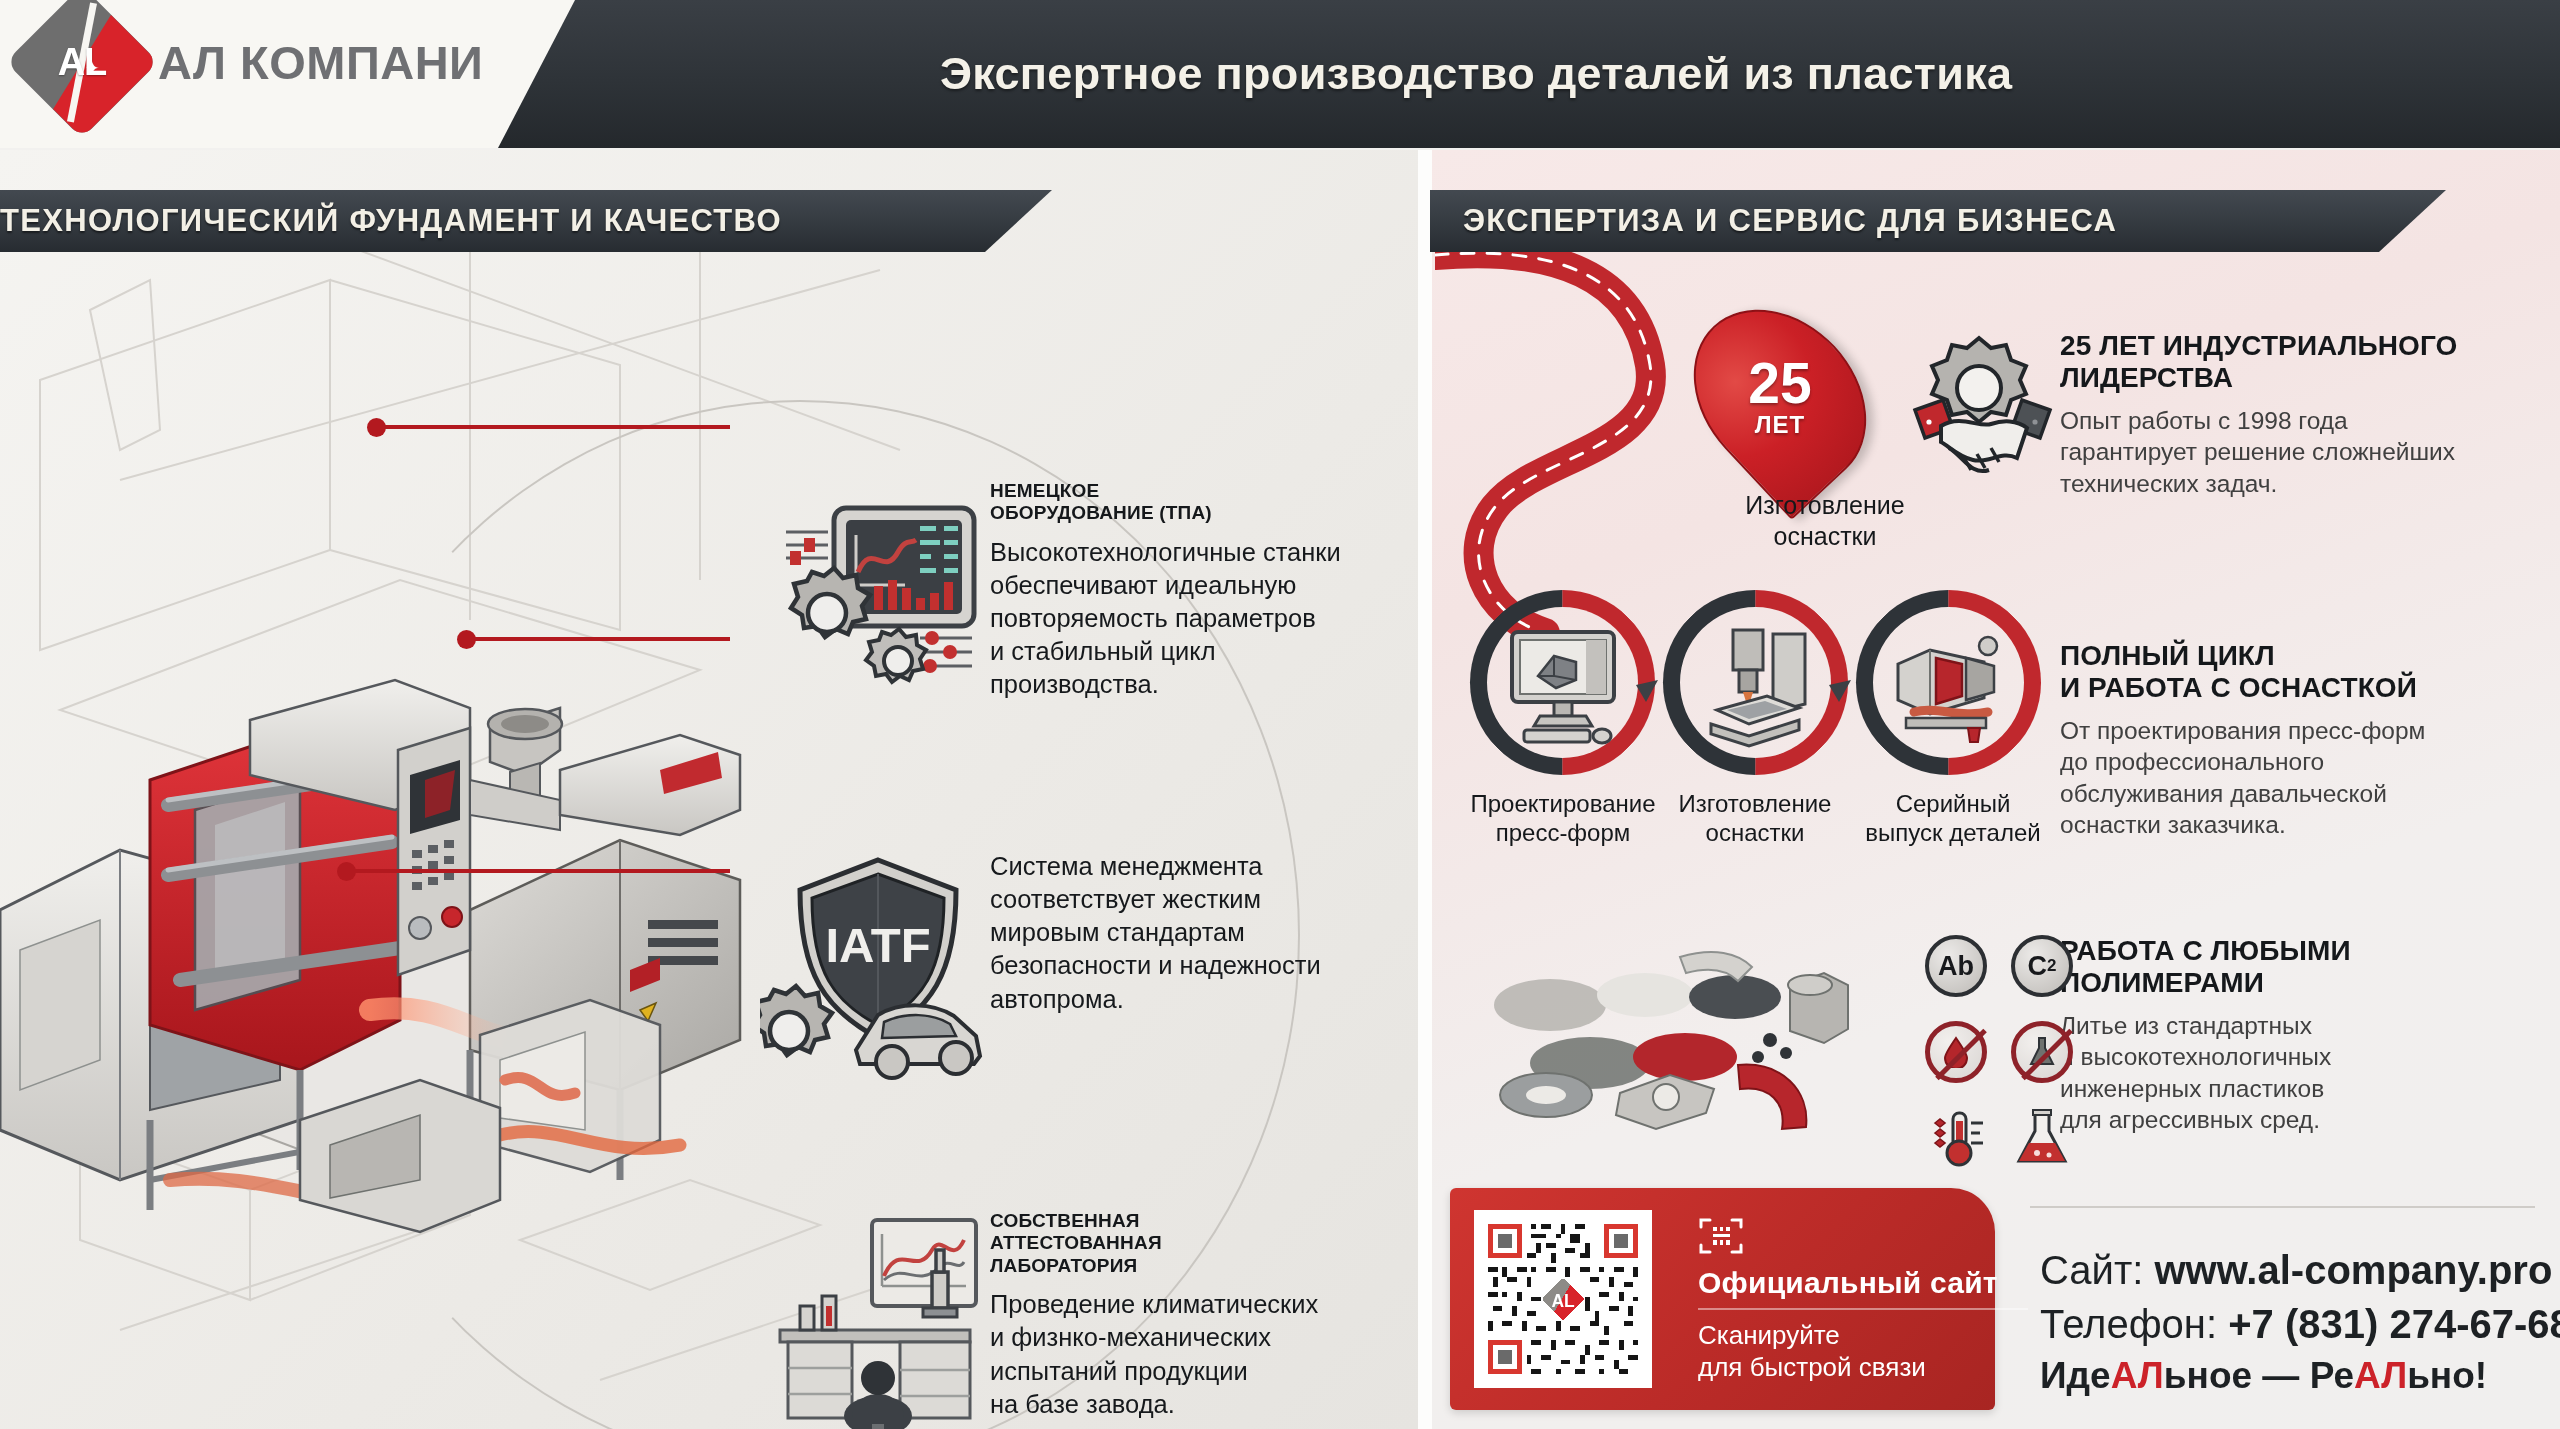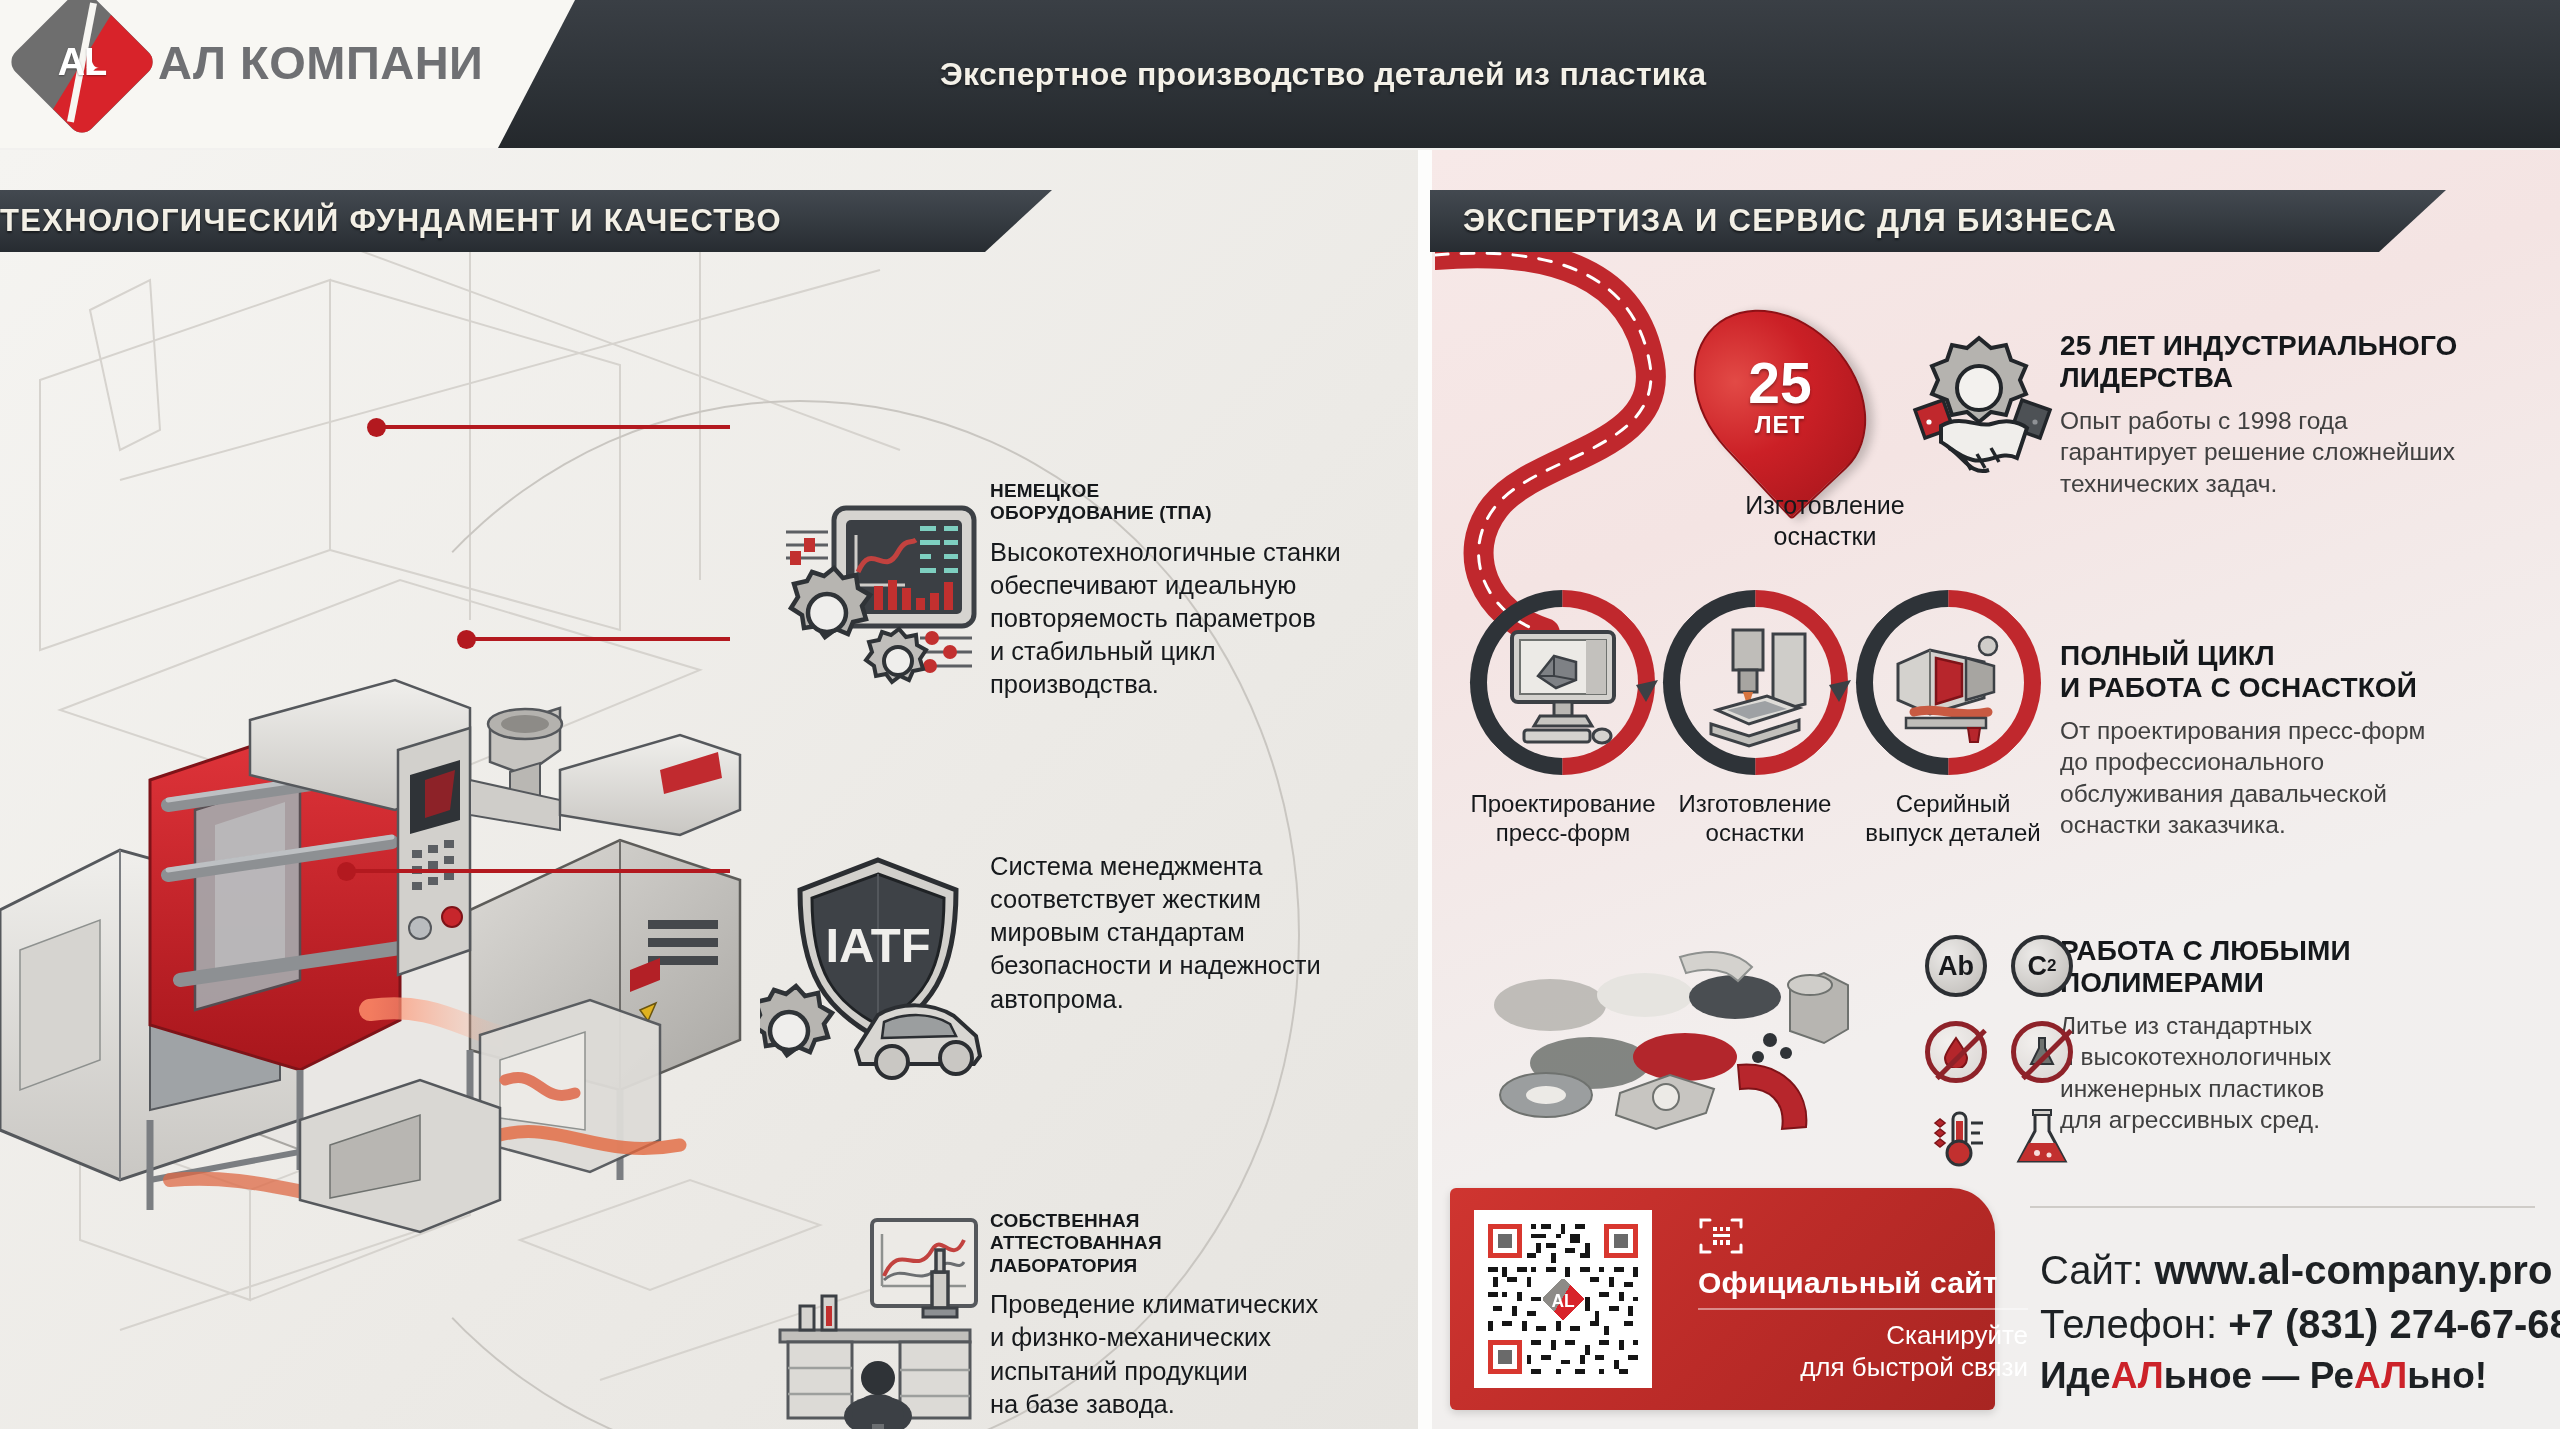--- a/index.html
+++ b/index.html
@@ -36,21 +36,21 @@
     position:absolute; inset:0; display:flex; align-items:center; justify-content:center;
     color:#fff; font-weight:bold; font-size:38px; letter-spacing:-1px; z-index:4;
     text-shadow:0 1px 2px rgba(0,0,0,.35);
   }
   .logo-diamond .d-star { position:absolute; left:53%; top:46%; color:#fff; font-size:17px; z-index:5; }
   .logo-name {
     font-size:47px; font-weight:bold; color:#6f7073; letter-spacing:.5px; white-space:nowrap;
   }
   .header-title {
     position:absolute; left:940px; top:0; height:148px; display:flex; align-items:center;
-    color:#f4f1e8; font-size:32px; font-weight:bold; letter-spacing:.3px; white-space:nowrap;
+    color:#f4f1e8; font-size:45px; font-weight:bold; letter-spacing:.3px; white-space:nowrap;
     text-shadow:0 2px 3px rgba(0,0,0,.45);
   }
 
   
   .banner {
     position:absolute; height:62px;
     background:linear-gradient(180deg,#434950 0%, #343a40 55%, #272c31 100%);
     display:flex; align-items:center;
   }
   .banner .bar-txt {
@@ -149,21 +149,21 @@
     background:linear-gradient(135deg,#cf3530 0%, #bb2b28 55%, #a82522 100%);
     border-radius:6px 44px 6px 6px; display:flex; align-items:center; padding:20px 24px;
     box-shadow:0 3px 8px rgba(0,0,0,.15);
   }
   .qr-box { width:178px; height:178px; background:#fff; padding:9px; flex:none; position:relative; }
   .qr-grid { width:100%; height:100%; position:relative; }
   .qr-info { margin-left:46px; color:#fff; }
   .qr-scan-icon { width:46px; height:42px; position:relative; margin-bottom:9px; }
   .qr-title { font-size:30px; font-weight:bold; letter-spacing:.2px; }
   .qr-rule { width:330px; height:2px; background:rgba(255,255,255,.45); margin:8px 0 10px; }
-  .qr-sub { font-size:26px; line-height:1.22; white-space:pre-line; font-weight:400;text-align:right; }
+  .qr-sub { font-size:26px; line-height:1.22; white-space:pre-line; font-weight:400; }
 
   .contact { position:absolute; left:2040px; top:1248px; width:500px; }
   .c-line { font-size:40px; color:#1d2124; margin-bottom:9px; white-space:nowrap; }
   .c-line .lbl { font-weight:400; }
   .c-line .val { font-weight:bold; }
   .slogan { position:absolute; left:2040px; top:1355px; font-size:37px; font-weight:bold; color:#1d2124; white-space:nowrap; }
   .slogan .r { color:#cc2229; }
   .hr-contact { position:absolute; left:2030px; top:1206px; width:505px; height:2px; background:#cfccc8; }
 </style>
 </head>

